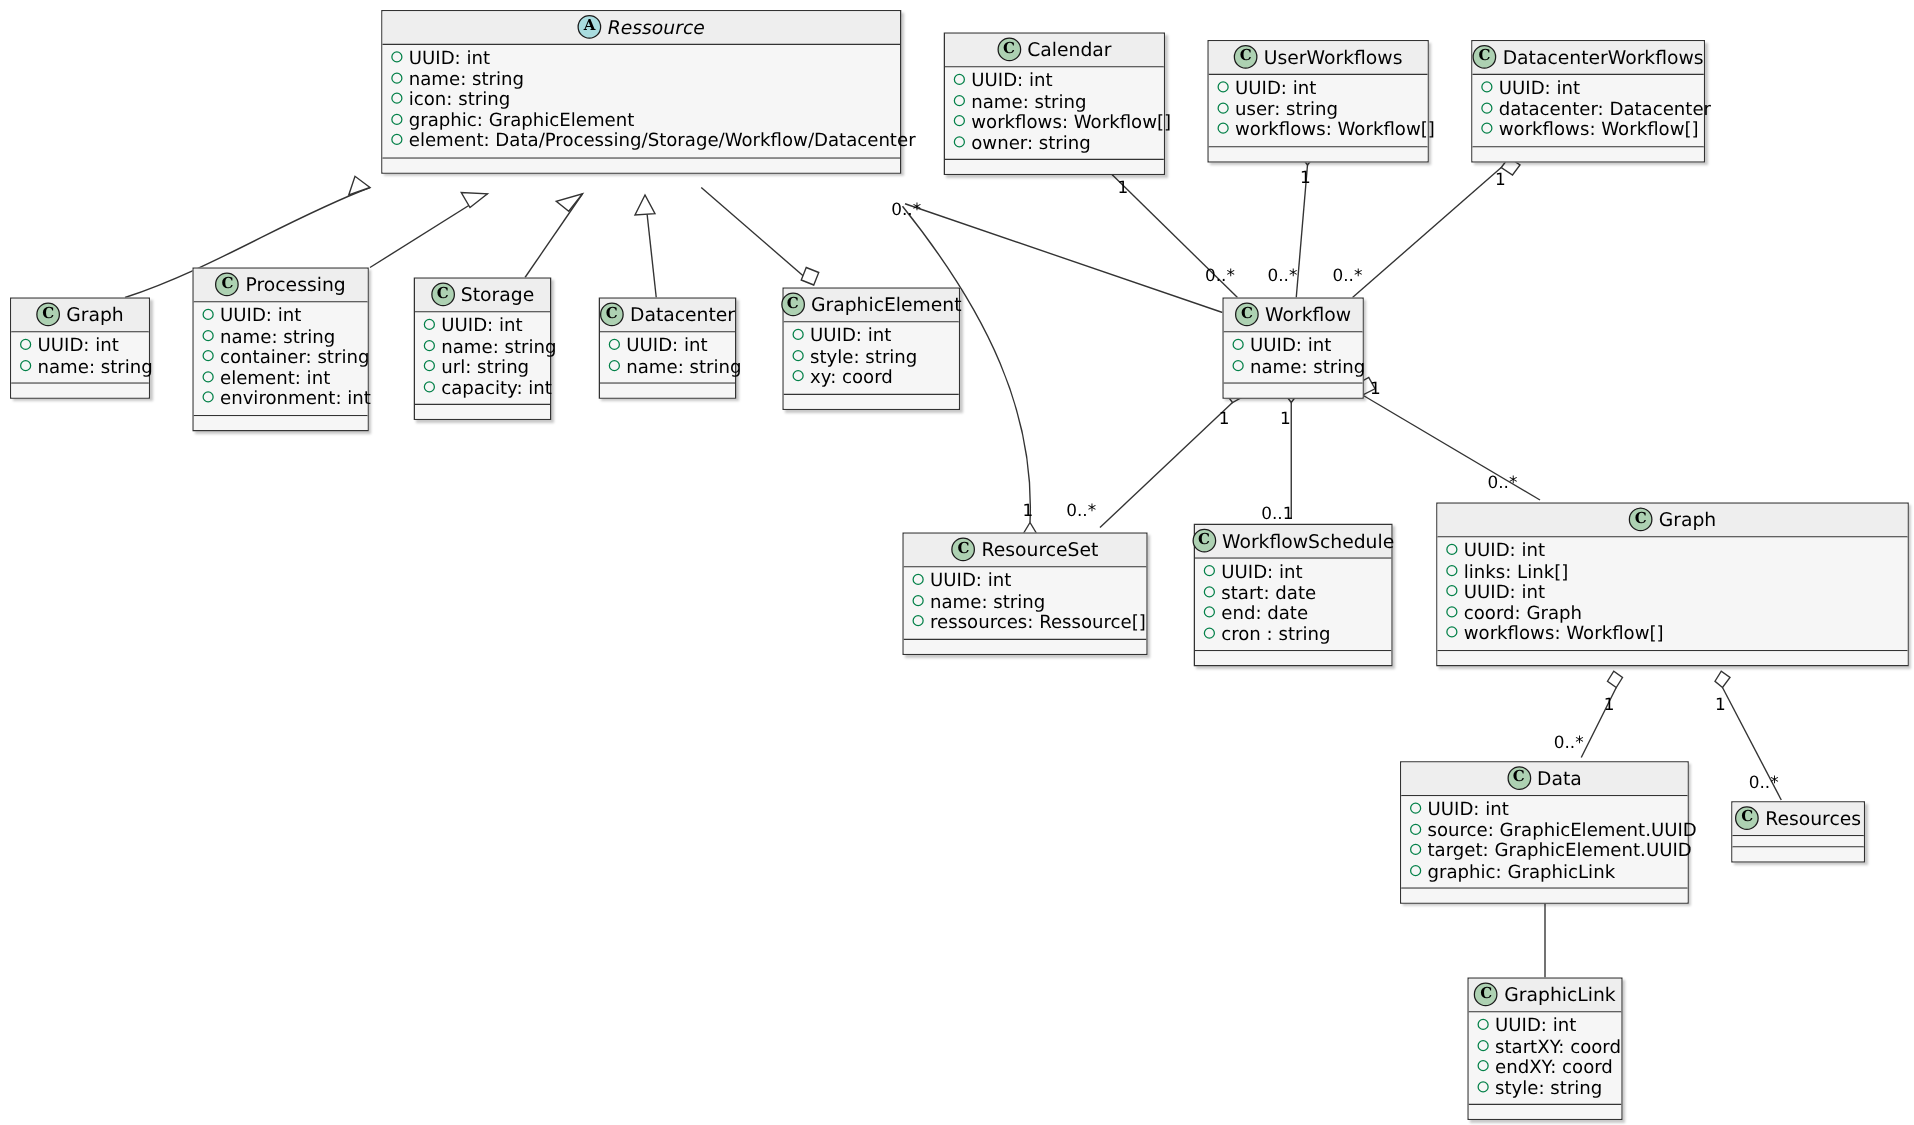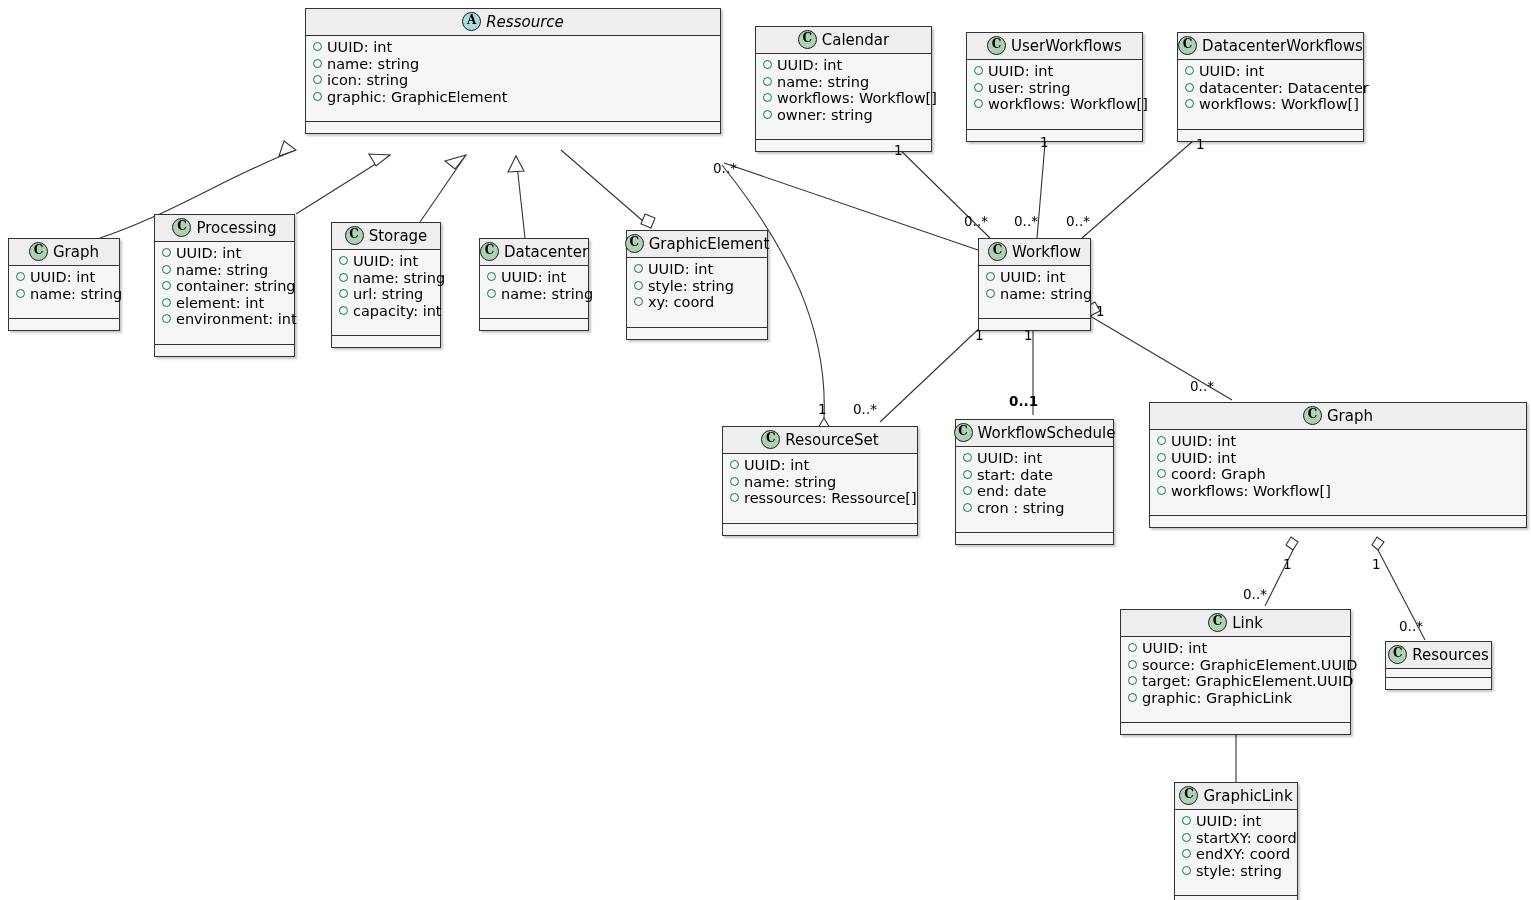--- a/index.html
+++ b/index.html
@@ -62,21 +62,21 @@
     font-family: "DejaVu Serif", serif;
     flex: 0 0 auto;
   }
   .stereo.abstract {
     background: #A9DCDF;
   }
   .uml-title { display: inline-block; }
   .uml-attrs {
     box-sizing: border-box;
     background: #F6F6F6;
-    padding: 3px 7px 16px 7px;
+    padding: 3px 7px 4px 7px;
     border-bottom: 1px solid #333333;
   }
   .uml-attrs.empty { padding: 0; height: 9px; }
   .uml-methods {
     box-sizing: border-box;
     background: #F6F6F6;
     height: 11px;
   }
   .attr {
     font-size: 14.5px;
@@ -179,20 +179,24 @@
             <span>name: string</span>
           </div>
           <div class="attr">
             <span class="vis"></span>
             <span>icon: string</span>
           </div>
           <div class="attr">
             <span class="vis"></span>
             <span>graphic: GraphicElement</span>
           </div>
+          <div class="attr">
+            <span class="vis"></span>
+            <span>element: Data/Processing/Storage/Workflow/Datacenter</span>
+          </div>
         </div>
         <div class="uml-methods"></div>
       </div>
       <div class="uml-class" style="left: 8px; top: 238px; width: 112px;">
         <div class="uml-header">
           <span class="stereo">C</span>
           <span class="uml-title">Graph</span>
         </div>
         <div class="uml-attrs">
           <div class="attr">
@@ -433,37 +437,41 @@
           <span class="stereo">C</span>
           <span class="uml-title">Graph</span>
         </div>
         <div class="uml-attrs">
           <div class="attr">
             <span class="vis"></span>
             <span>UUID: int</span>
           </div>
           <div class="attr">
             <span class="vis"></span>
+            <span>links: Link[]</span>
+          </div>
+          <div class="attr">
+            <span class="vis"></span>
             <span>UUID: int</span>
           </div>
           <div class="attr">
             <span class="vis"></span>
             <span>coord: Graph</span>
           </div>
           <div class="attr">
             <span class="vis"></span>
             <span>workflows: Workflow[]</span>
           </div>
         </div>
         <div class="uml-methods"></div>
       </div>
       <div class="uml-class" style="left: 1120px; top: 609px; width: 231px;">
         <div class="uml-header">
           <span class="stereo">C</span>
-          <span class="uml-title">Link</span>
+          <span class="uml-title">Data</span>
         </div>
         <div class="uml-attrs">
           <div class="attr">
             <span class="vis"></span>
             <span>UUID: int</span>
           </div>
           <div class="attr">
             <span class="vis"></span>
             <span>source: GraphicElement.UUID</span>
           </div>
@@ -516,21 +524,21 @@
       <div class="mult" style="left: 713px; top: 160px;">0..*</div>
       <div class="mult" style="left: 894px; top: 142px;">1</div>
       <div class="mult" style="left: 1040px; top: 134px;">1</div>
       <div class="mult" style="left: 1196px; top: 136px;">1</div>
       <div class="mult" style="left: 964px; top: 213px;">0..*</div>
       <div class="mult" style="left: 1014px; top: 213px;">0..*</div>
       <div class="mult" style="left: 1066px; top: 213px;">0..*</div>
       <div class="mult" style="left: 1096px; top: 303px;">1</div>
       <div class="mult" style="left: 975px; top: 327px;">1</div>
       <div class="mult" style="left: 1024px; top: 327px;">1</div>
-      <div class="mult" style="left: 1009px; top: 393px; font-weight: bold;">0..1</div>
+      <div class="mult" style="left: 1009px; top: 403px;">0..1</div>
       <div class="mult" style="left: 1190px; top: 378px;">0..*</div>
       <div class="mult" style="left: 818px; top: 401px;">1</div>
       <div class="mult" style="left: 853px; top: 401px;">0..*</div>
       <div class="mult" style="left: 1283px; top: 556px;">1</div>
       <div class="mult" style="left: 1243px; top: 586px;">0..*</div>
       <div class="mult" style="left: 1372px; top: 556px;">1</div>
       <div class="mult" style="left: 1399px; top: 618px;">0..*</div>
     </div>
 
 </div>

